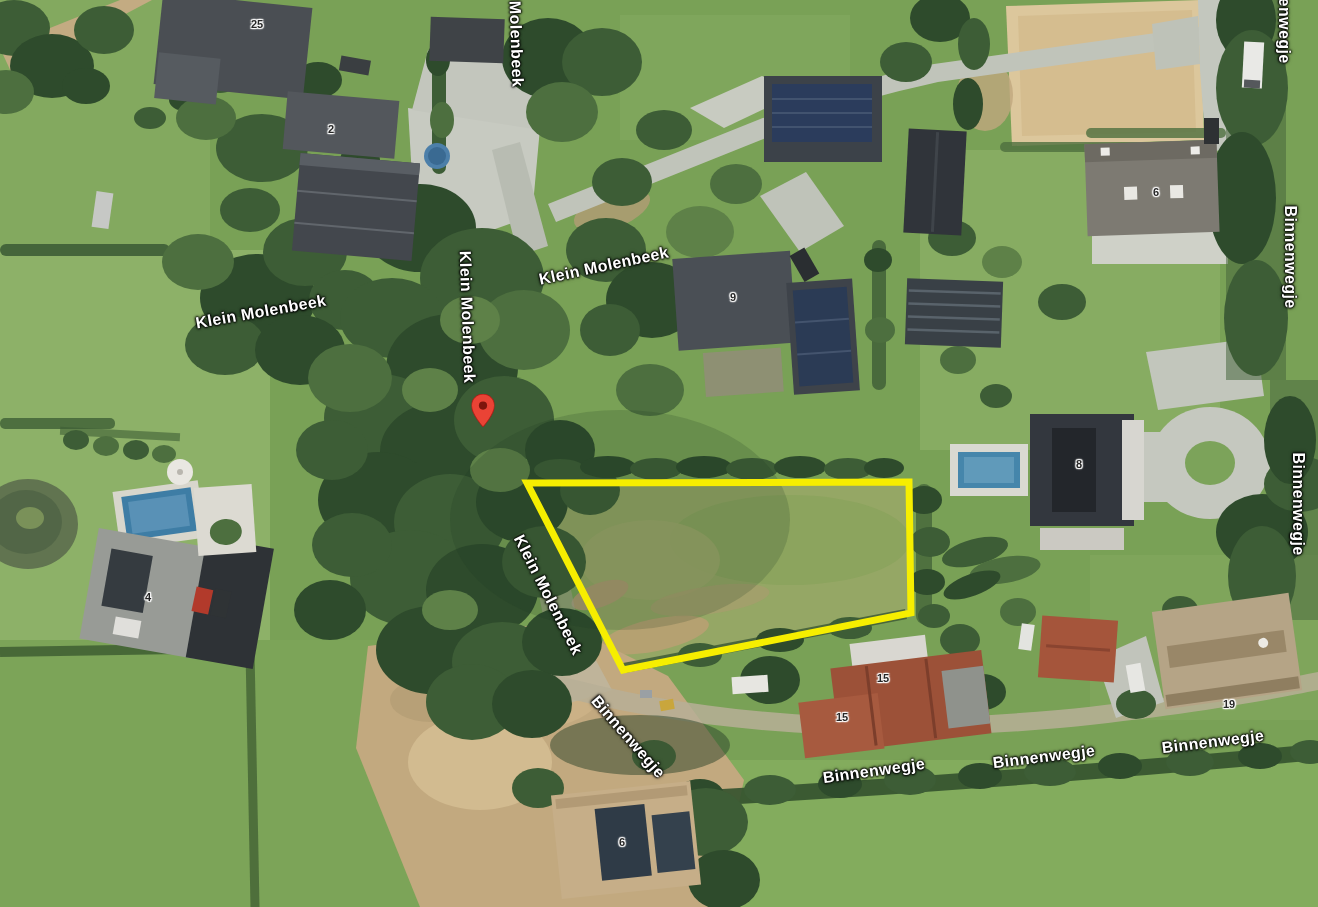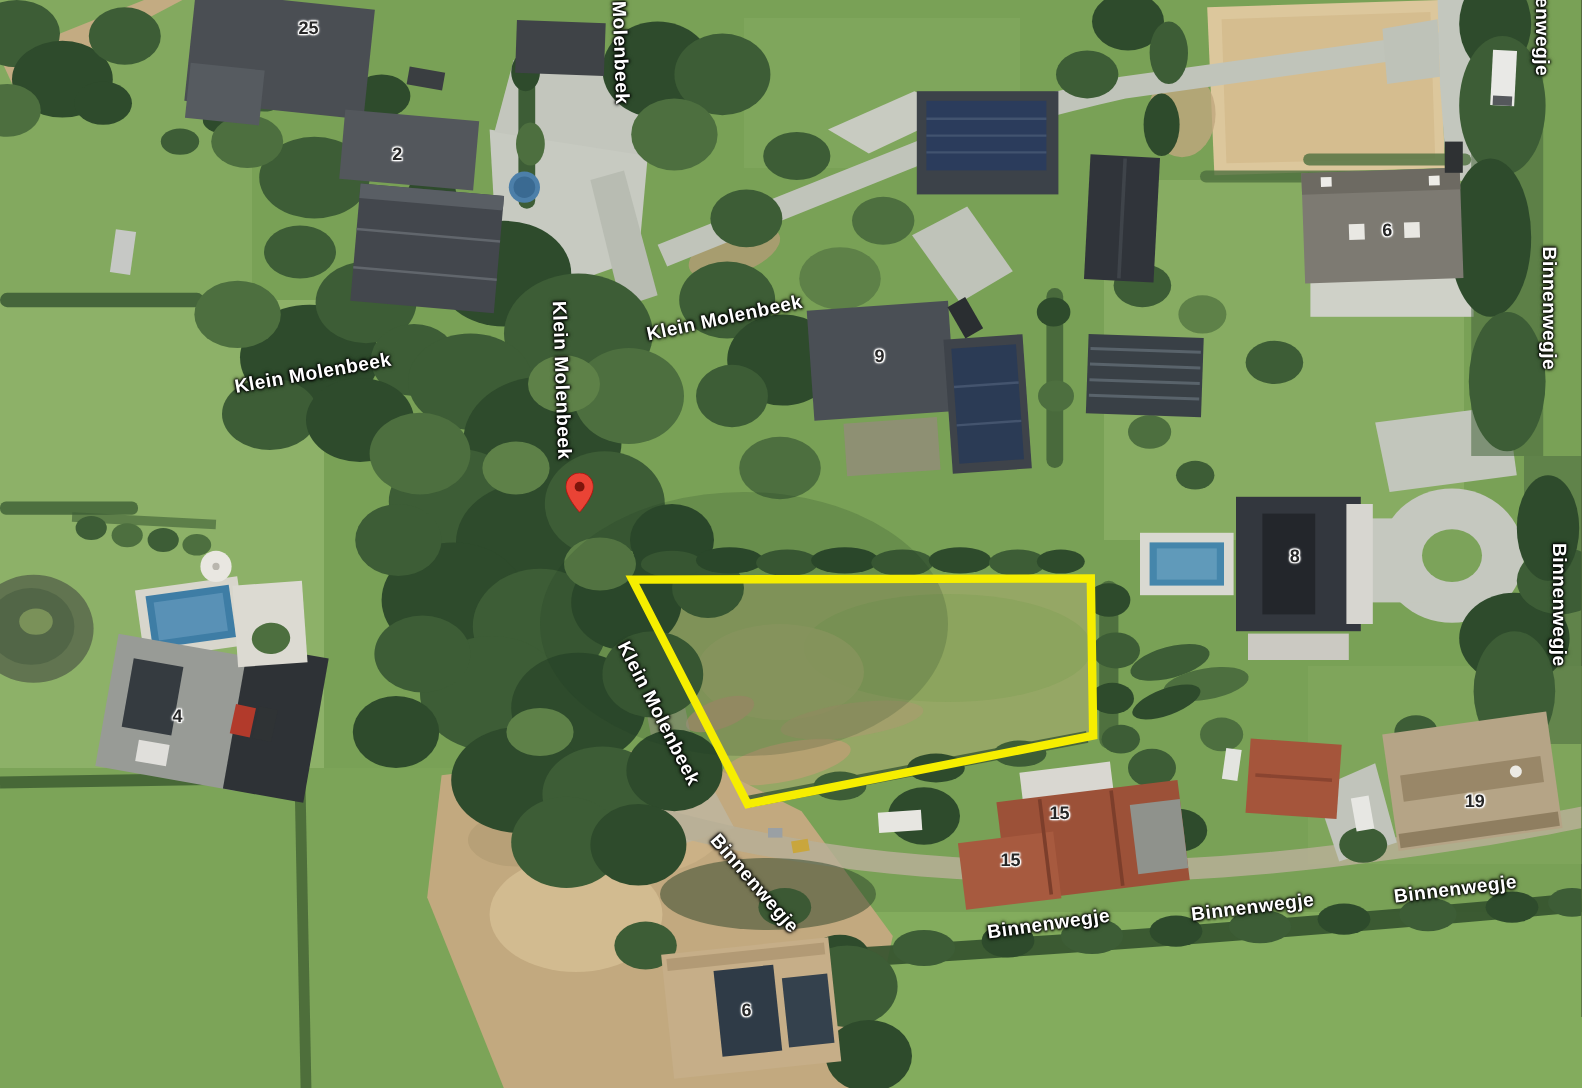--- a/index.html
+++ b/index.html
@@ -2,21 +2,21 @@
 <html><head>
 <meta charset="utf-8">
 <style>
   html,body{margin:0;padding:0;background:#222;}
   .map-viewport{position:relative;width:1318px;height:907px;overflow:hidden;background:#79A156;font-family:"Liberation Sans",sans-serif;}
   .map-viewport svg{position:absolute;left:0;top:0;display:block;}
   .t1{fill:#2E4B2C}.t2{fill:#3D5D36}.t3{fill:#4D6F3F}.t4{fill:#5E8148}
   #labels-layer,#numbers-layer,#overlay-layer{position:absolute;left:0;top:0;width:100%;height:100%;pointer-events:none;}
   .street-label{position:absolute;font-weight:700;font-size:16px;color:#ffffff;letter-spacing:.4px;white-space:nowrap;
     text-shadow:0 1px 2px rgba(0,0,0,.9),0 -1px 2px rgba(0,0,0,.7),1px 0 2px rgba(0,0,0,.8),-1px 0 2px rgba(0,0,0,.8),0 0 4px rgba(0,0,0,.6);}
-  .house-number{position:absolute;font-weight:700;font-size:15px;color:#262626;white-space:nowrap;transform:translate(-50%,-50%);
+  .house-number{position:absolute;font-weight:700;font-size:11px;color:#262626;white-space:nowrap;transform:translate(-50%,-50%);
     text-shadow:0 0 2px #fff,0 0 3px #fff,1px 1px 1px #fff,-1px -1px 1px #fff,1px -1px 1px #fff,-1px 1px 1px #fff;}
   #map-pin{position:absolute;width:23px;height:33px;}
 </style>
 </head>
 <body>
 
 <div class="map-viewport">
 
   <svg width="1318" height="907" viewBox="0 0 1318 907">
 
@@ -381,21 +381,21 @@
     </div>
   <div id="numbers-layer">
       <div class="house-number" style="left: 257px; top: 24px;">25</div>
       <div class="house-number" style="left: 331px; top: 129px;">2</div>
       <div class="house-number" style="left: 733px; top: 297px;">9</div>
       <div class="house-number" style="left: 1156px; top: 192px;">6</div>
       <div class="house-number" style="left: 1079px; top: 464px;">8</div>
       <div class="house-number" style="left: 148px; top: 597px;">4</div>
       <div class="house-number" style="left: 883px; top: 678px;">15</div>
       <div class="house-number" style="left: 842px; top: 717px;">15</div>
-      <div class="house-number" style="left: 1229px; top: 668px;">19</div>
+      <div class="house-number" style="left: 1229px; top: 704px;">19</div>
       <div class="house-number" style="left: 622px; top: 842px;">6</div>
     </div>
 
   <div id="map-pin" style="left: 483px; top: 427px; transform: translate(-50%, -100%);">
     <svg width="23" height="33" viewBox="0 0 28 40">
       <path id="pin-body" d="M14 0C6.3 0 0 6.3 0 14c0 10.5 14 26 14 26s14-15.5 14-26C28 6.3 21.7 0 14 0z" fill="#EA4335" stroke="#B31412" stroke-width="1"></path>
       <circle id="pin-dot" cx="14" cy="14" r="5" fill="#7E150C"></circle>
     </svg>
   </div>
 

